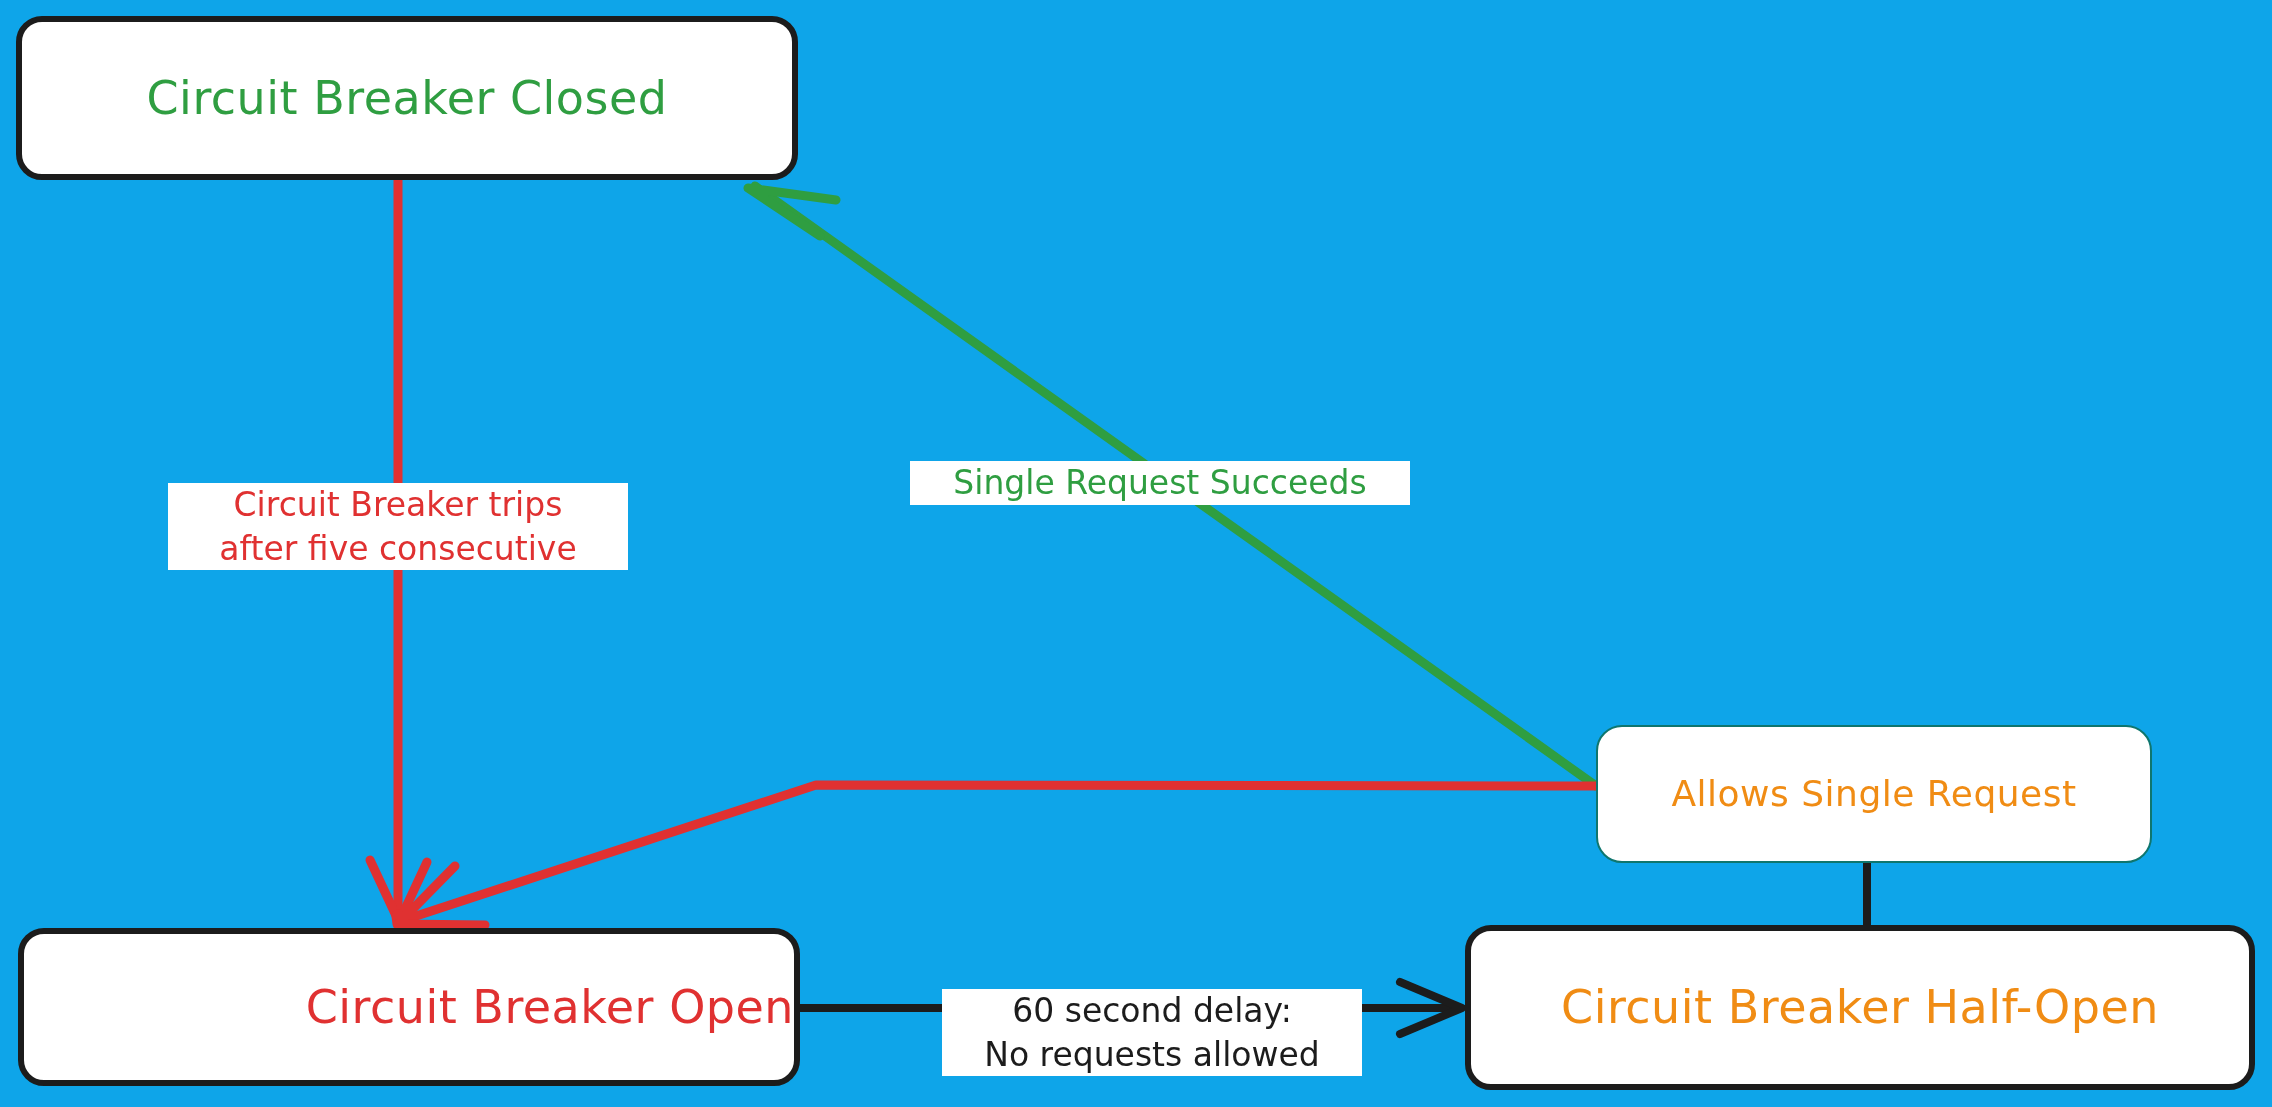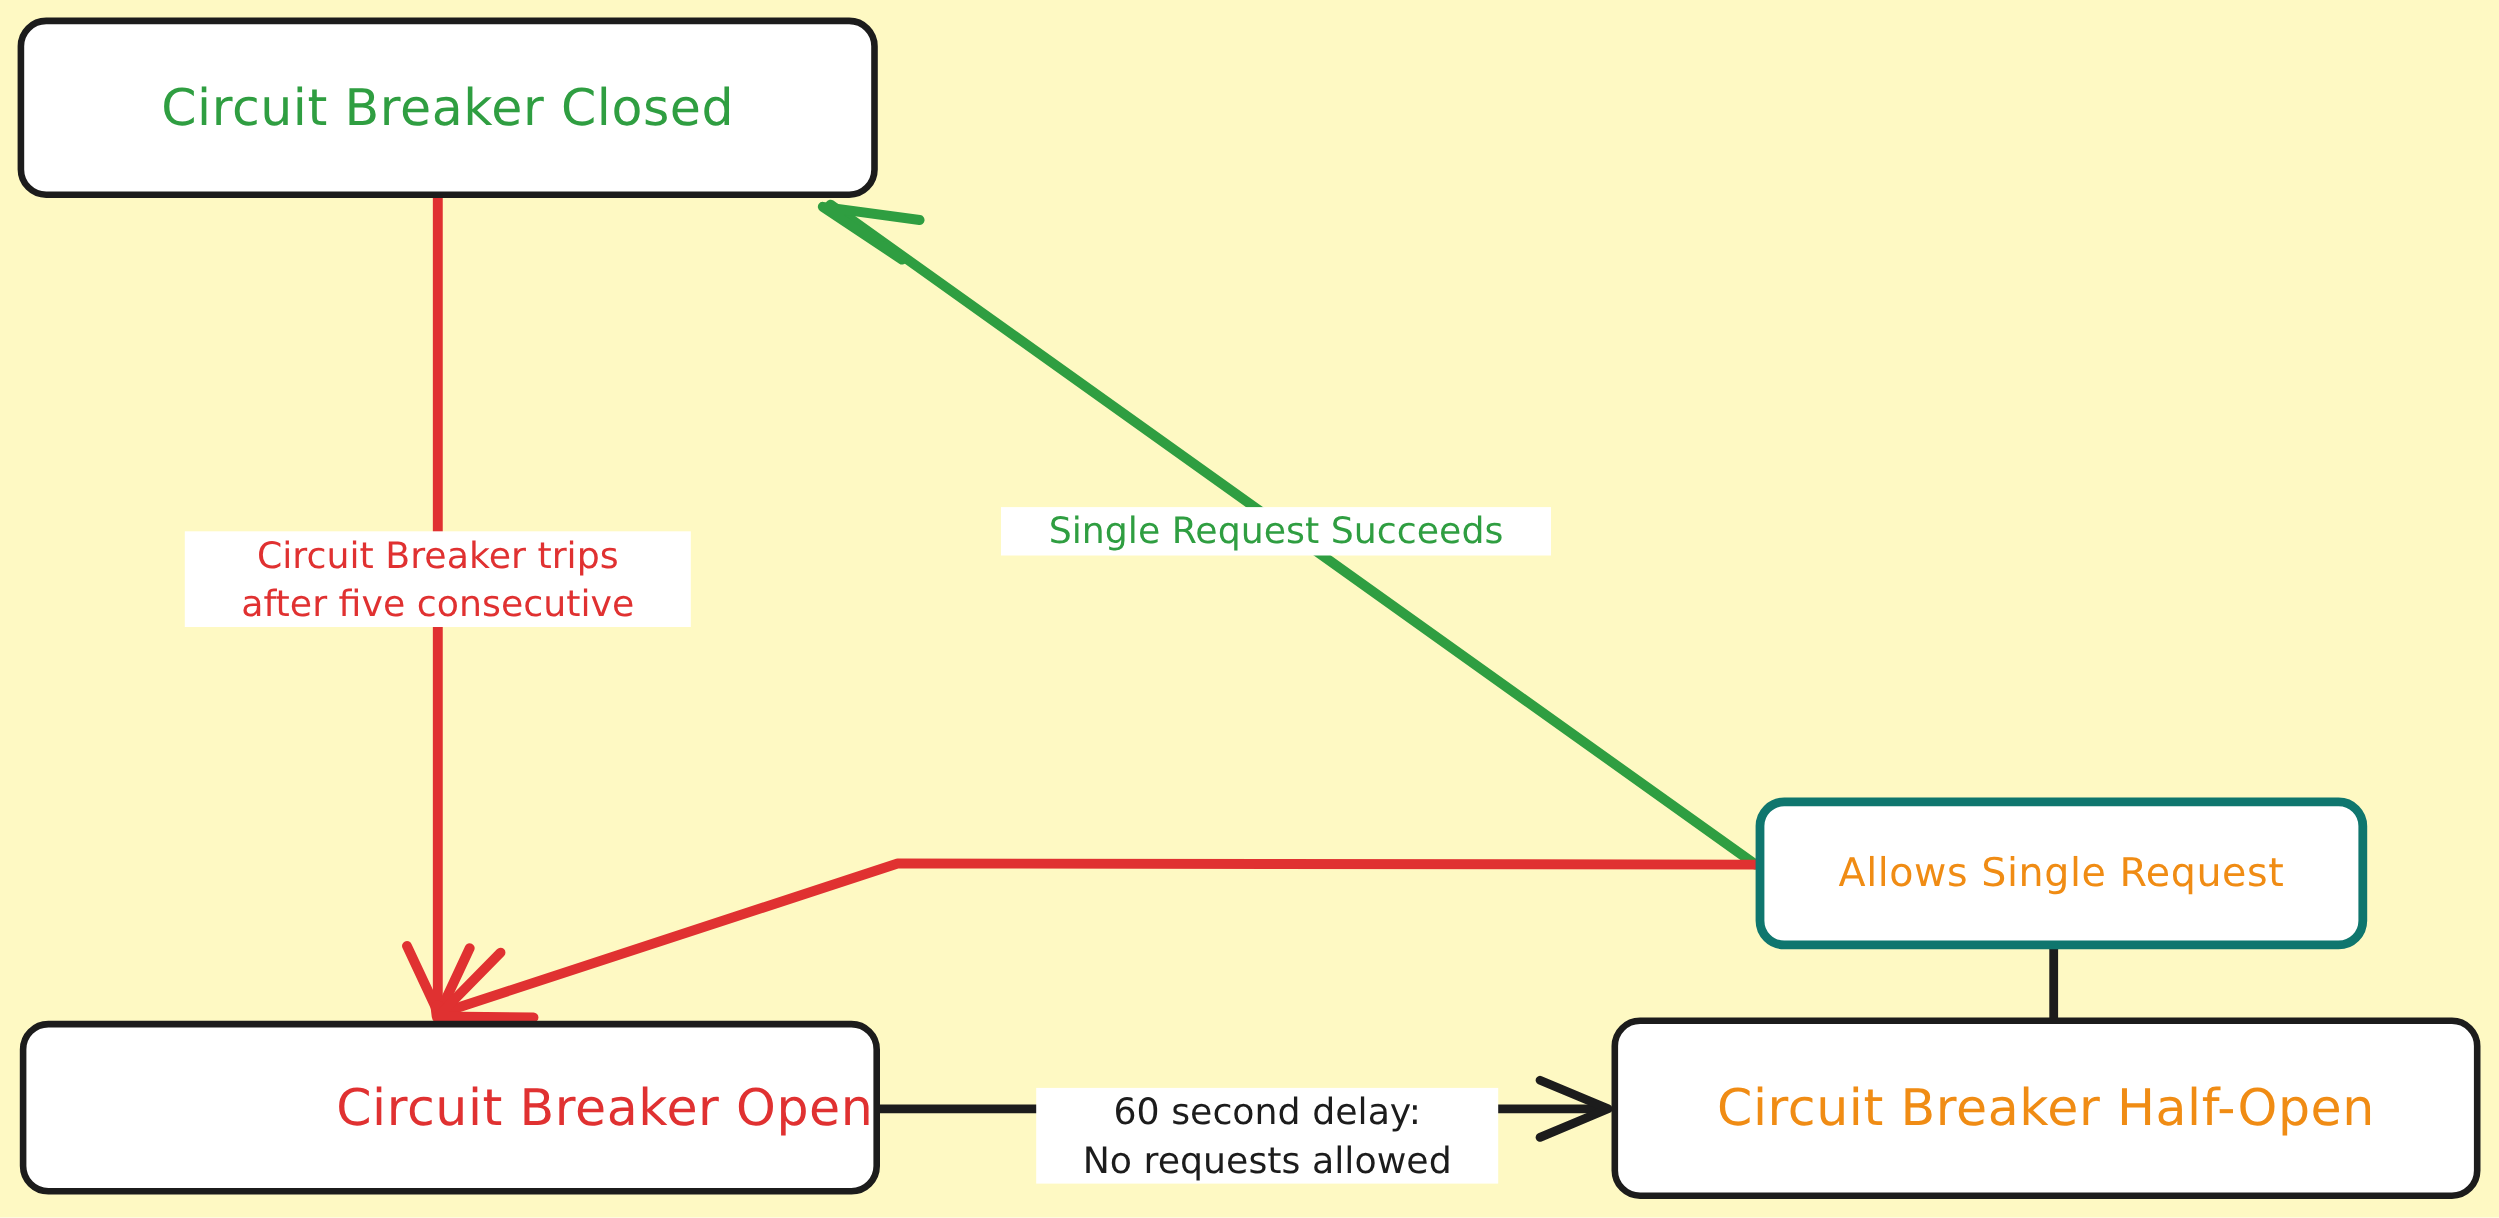--- a/index.html
+++ b/index.html
@@ -8,21 +8,21 @@
     padding: 0;
     background: #ffffff;
   }
   body {
     font-family: "DejaVu Sans", sans-serif;
   }
   #canvas {
     position: relative;
     width: 2272px;
     height: 1107px;
-    background: #fef9c3;
+    background: #0ea5e9;
     overflow: hidden;
   }
   #edge-layer {
     position: absolute;
     left: 0;
     top: 0;
     width: 2272px;
     height: 1107px;
   }
   .node {
@@ -33,21 +33,21 @@
     align-items: center;
     justify-content: center;
     text-align: center;
     z-index: 5;
   }
   .node-black {
     border: 6px solid #1c1c1c;
     border-radius: 26px;
   }
   .node-orange {
-    border: 8px solid #0f766e;
+    border: 2px solid #0f766e;
     border-radius: 26px;
   }
   .node-label {
     font-family: "DejaVu Sans", sans-serif;
     font-weight: 400;
     letter-spacing: 0.5px;
     line-height: 1.15;
     white-space: nowrap;
   }
   .label-green  { color: #2f9e41; }

